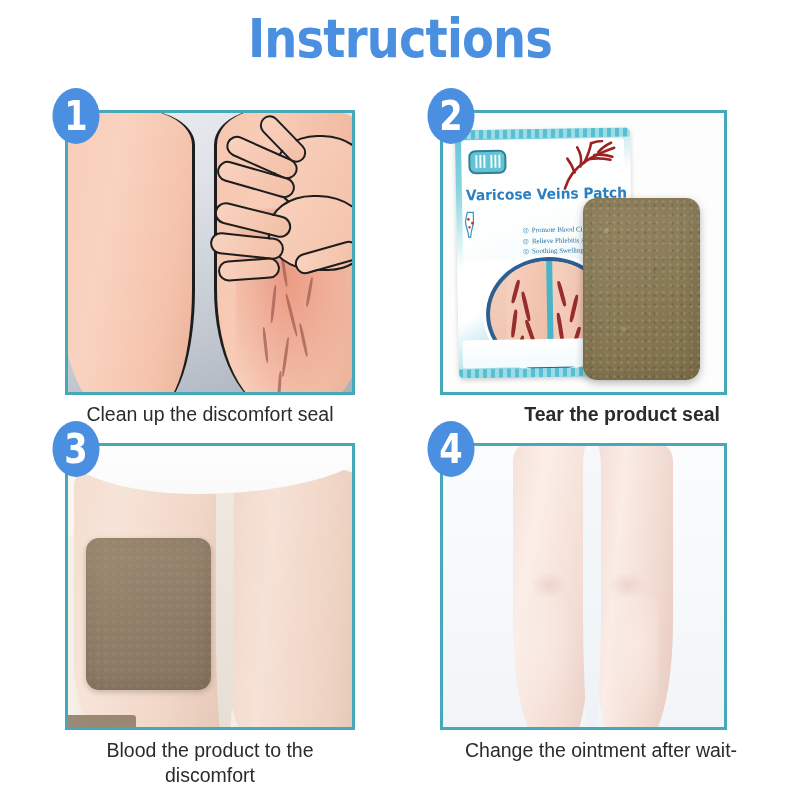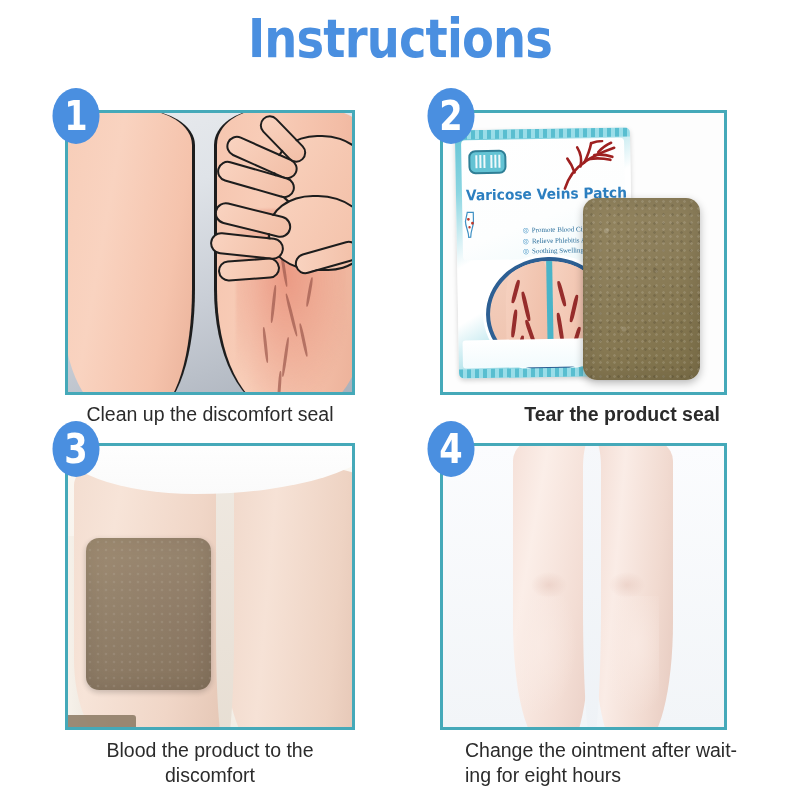--- a/index.html
+++ b/index.html
@@ -370,16 +370,15 @@
       <div class="p4-gap"></div>
       <div class="p4-knee" style="left:88px;top:126px;"></div>
       <div class="p4-knee" style="left:166px;top:126px;"></div>
       <div class="p4-calfL"></div>
       <div class="p4-calfR"></div>
     </div>
   </div>
   <div class="badge" id="badge4">4</div>
   <div class="caption" id="cap4">
     <div>Change the ointment after wait-</div>
-    <div>ing for eight hours</div>
   </div>
 
 </div>
 
 </body></html>

